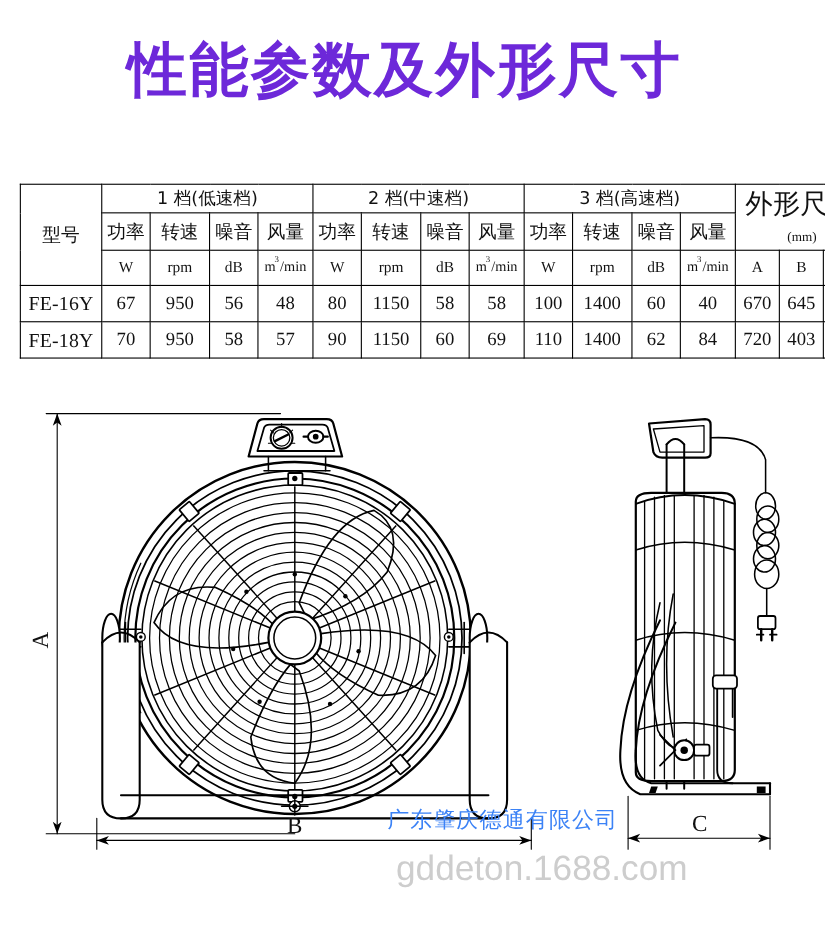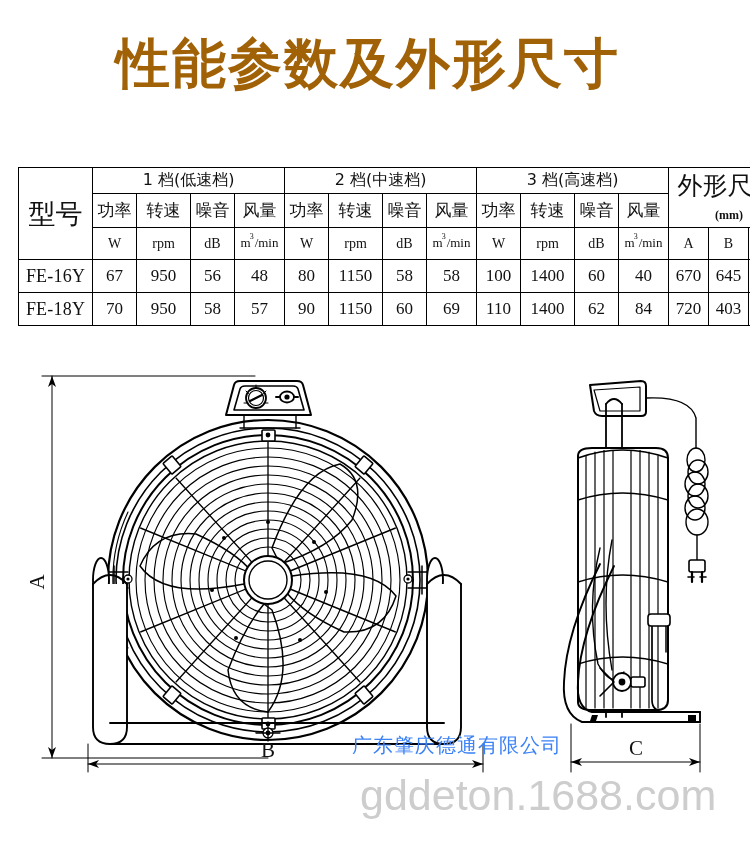--- a/index.html
+++ b/index.html
@@ -18,21 +18,21 @@
   
   #page-title {
     position: absolute;
     left: 0; top: 34px;
     width: 736px;
     text-align: center;
     font-family: "DejaVu Sans", "Liberation Sans", sans-serif;
     font-size: 54px;
     font-weight: 700;
     letter-spacing: 2px;
-    color: #a16207;
+    color: #6d28d9;
     line-height: 1.1;
     white-space: nowrap;
   }
 
   
   #spec-table-wrap {
     position: absolute;
     left: 18px; top: 167px;
     width: 714px;
   }
@@ -54,31 +54,31 @@
     font-weight: 700;
   }
   .r-group  { height: 26px; font-size: 16px; }
   .r-name   { height: 34px; font-size: 17px; }
   .r-unit   { height: 32px; font-size: 14px;
               font-family: "Liberation Serif", serif; }
   .r-data   { height: 33px; font-size: 17px;
               font-family: "Liberation Serif", serif; }
 
   td.model-head {
-    font-size: 27px;
+    font-size: 17px;
     font-family: Liberation Serif, serif;
   }
   td.dim-head {
     font-size: 25px;
     line-height: 1;
   }
   td.dim-head .mm {
     font-size: 12px;
     font-family: "Liberation Serif", serif;
-    font-weight: bold;
+    font-weight: normal;
     vertical-align: baseline;
     margin-left: 3px;
   }
   .frac {
     display: inline-block;
     position: relative;
     font-size: 13px;
     line-height: 1;
     font-family: "Liberation Serif", serif;
   }
@@ -111,21 +111,21 @@
     font-family: "DejaVu Sans", "Liberation Sans", sans-serif;
     font-size: 20px;
     color: #3b82f6;
     white-space: nowrap;
     letter-spacing: 1px;
   }
   #wm-en {
     position: absolute;
     left: 360px; top: 419px;
     font-family: "Liberation Sans", sans-serif;
-    font-size: 43px;
+    font-size: 32px;
     color: #cdcdcd;
     white-space: nowrap;
     letter-spacing: 0px;
   }
 </style>
 </head>
 <body>
 
 <div id="page-title" class="cjk">性能参数及外形尺寸</div>
 

